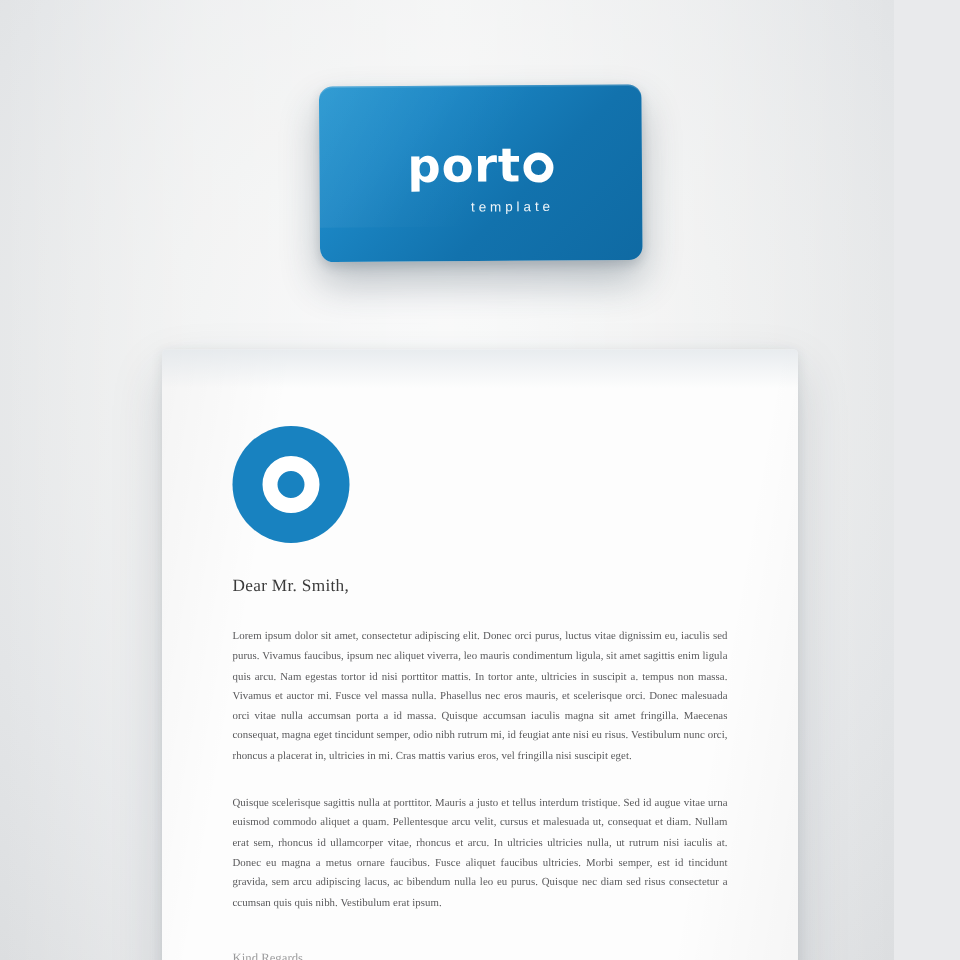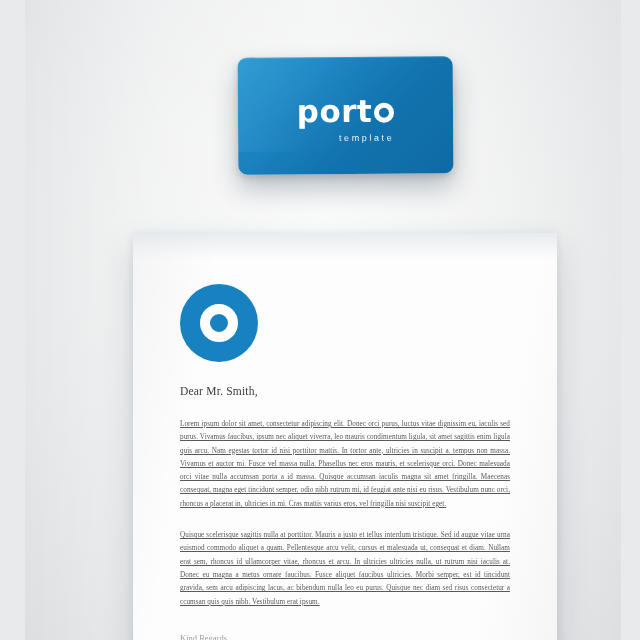--- a/index.html
+++ b/index.html
@@ -14,21 +14,20 @@
     background: #e9eaec;
   }
 
   .scene {
     position: relative;
     width: 596px;
     height: 640px;
     background:
       radial-gradient(circle at 50% 38%, #f4f5f6 0%, #eceded 38%, #e3e5e7 72%, #dcdee0 100%);
     overflow: hidden;
-    margin-left: 25px;
   }
 
   
   .scene::before {
     content: "";
     position: absolute;
     left: 0; top: 0; right: 0; bottom: 0;
     background: linear-gradient(90deg,
        rgba(255,255,255,0.0) 0%,
        rgba(255,255,255,0.35) 22%,
@@ -173,21 +172,20 @@
     width: 330px;
   }
   .body-copy p {
     margin: 0 0 18px 0;
     font-size: 7.2px;
     line-height: 13.3px;
     color: #59595b;
     text-align: justify;
     font-family: "Liberation Serif", serif;
     letter-spacing: 0.05px;
-    text-decoration: underline;
   }
   .signoff {
     position: absolute;
     left: 47px;
     top: 400px;
     font-size: 8.5px;
     color: #4a4a4c;
     font-family: "Liberation Serif", serif;
     opacity: 0.55;
   }

